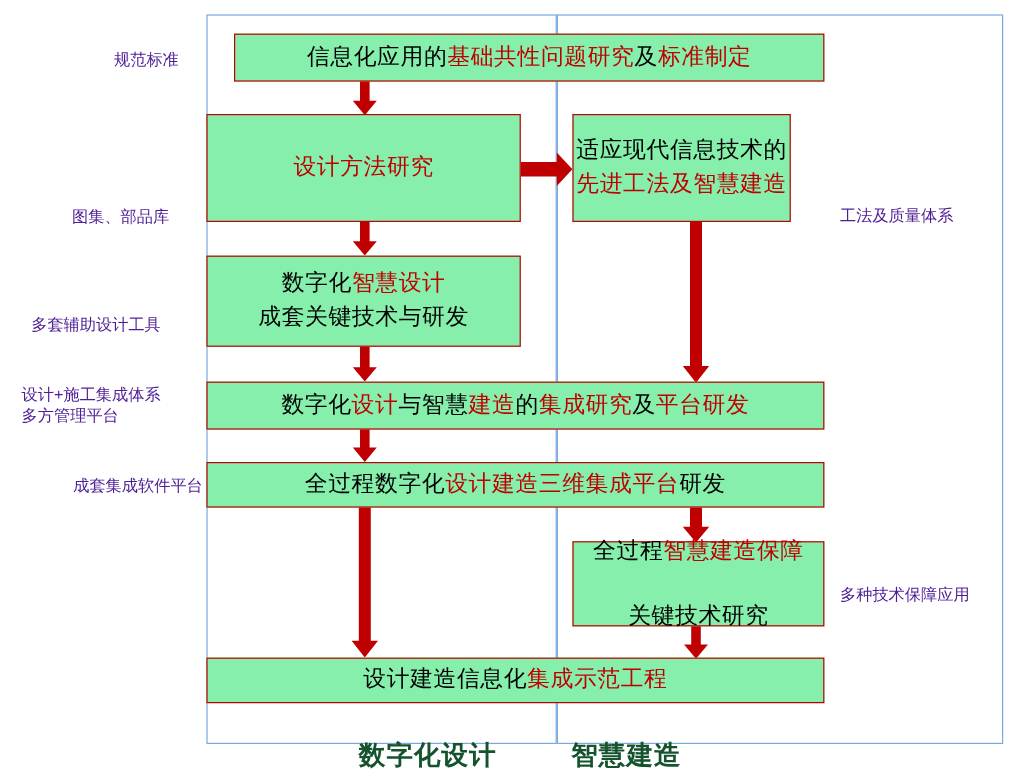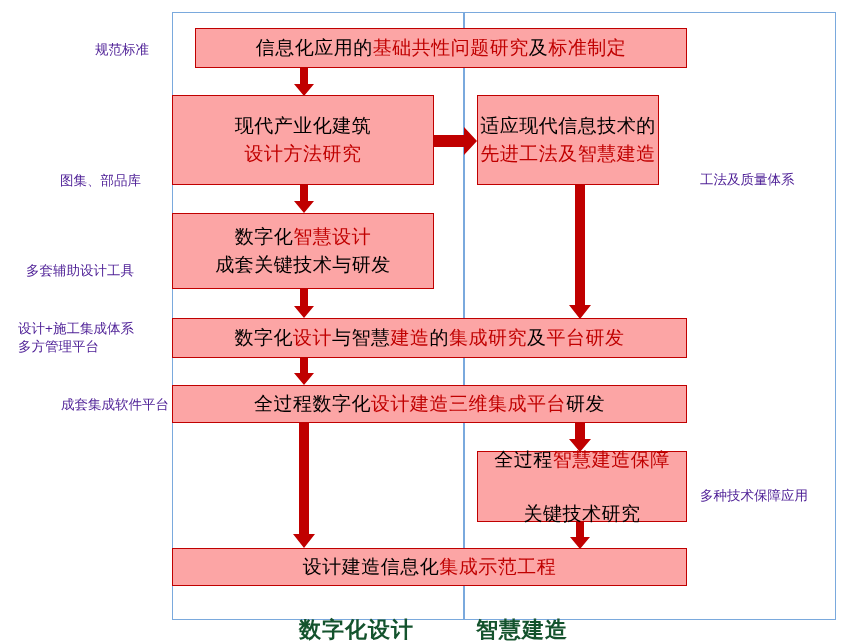--- a/index.html
+++ b/index.html
@@ -14,21 +14,21 @@
     position: relative;
     width: 850px;
     height: 644px;
     overflow: hidden;
     background: #ffffff;
   }
   .box {
     position: absolute;
     box-sizing: border-box;
     border: 1px solid #c00000;
-    background: #fca5a5;
+    background: #86efac;
     display: flex;
     flex-direction: column;
     align-items: center;
     justify-content: center;
     text-align: center;
     color: #000000;
     font-size: 19px;
     line-height: 1.45;
     letter-spacing: 0.5px;
   }
@@ -125,23 +125,20 @@
     </svg>
   </div>
 
   <div class="box" style="left:195px; top:28px; width:492px; height:40px;">
     <div class="line">
       <span class="black">信息化应用的</span><span class="red">基础共性问题研究</span><span class="black">及</span><span class="red">标准制定</span>
     </div>
   </div>
 
   <div class="box" style="left:172px; top:95px; width:262px; height:90px;">
-    <div class="line">
-      <span>现代产业化建筑</span>
-    </div>
     <div class="line red">
       <span>设计方法研究</span>
     </div>
   </div>
 
   <div class="box" style="left:477px; top:95px; width:182px; height:90px;">
     <div class="line">
       <span>适应现代信息技术的</span>
     </div>
     <div class="line red">

